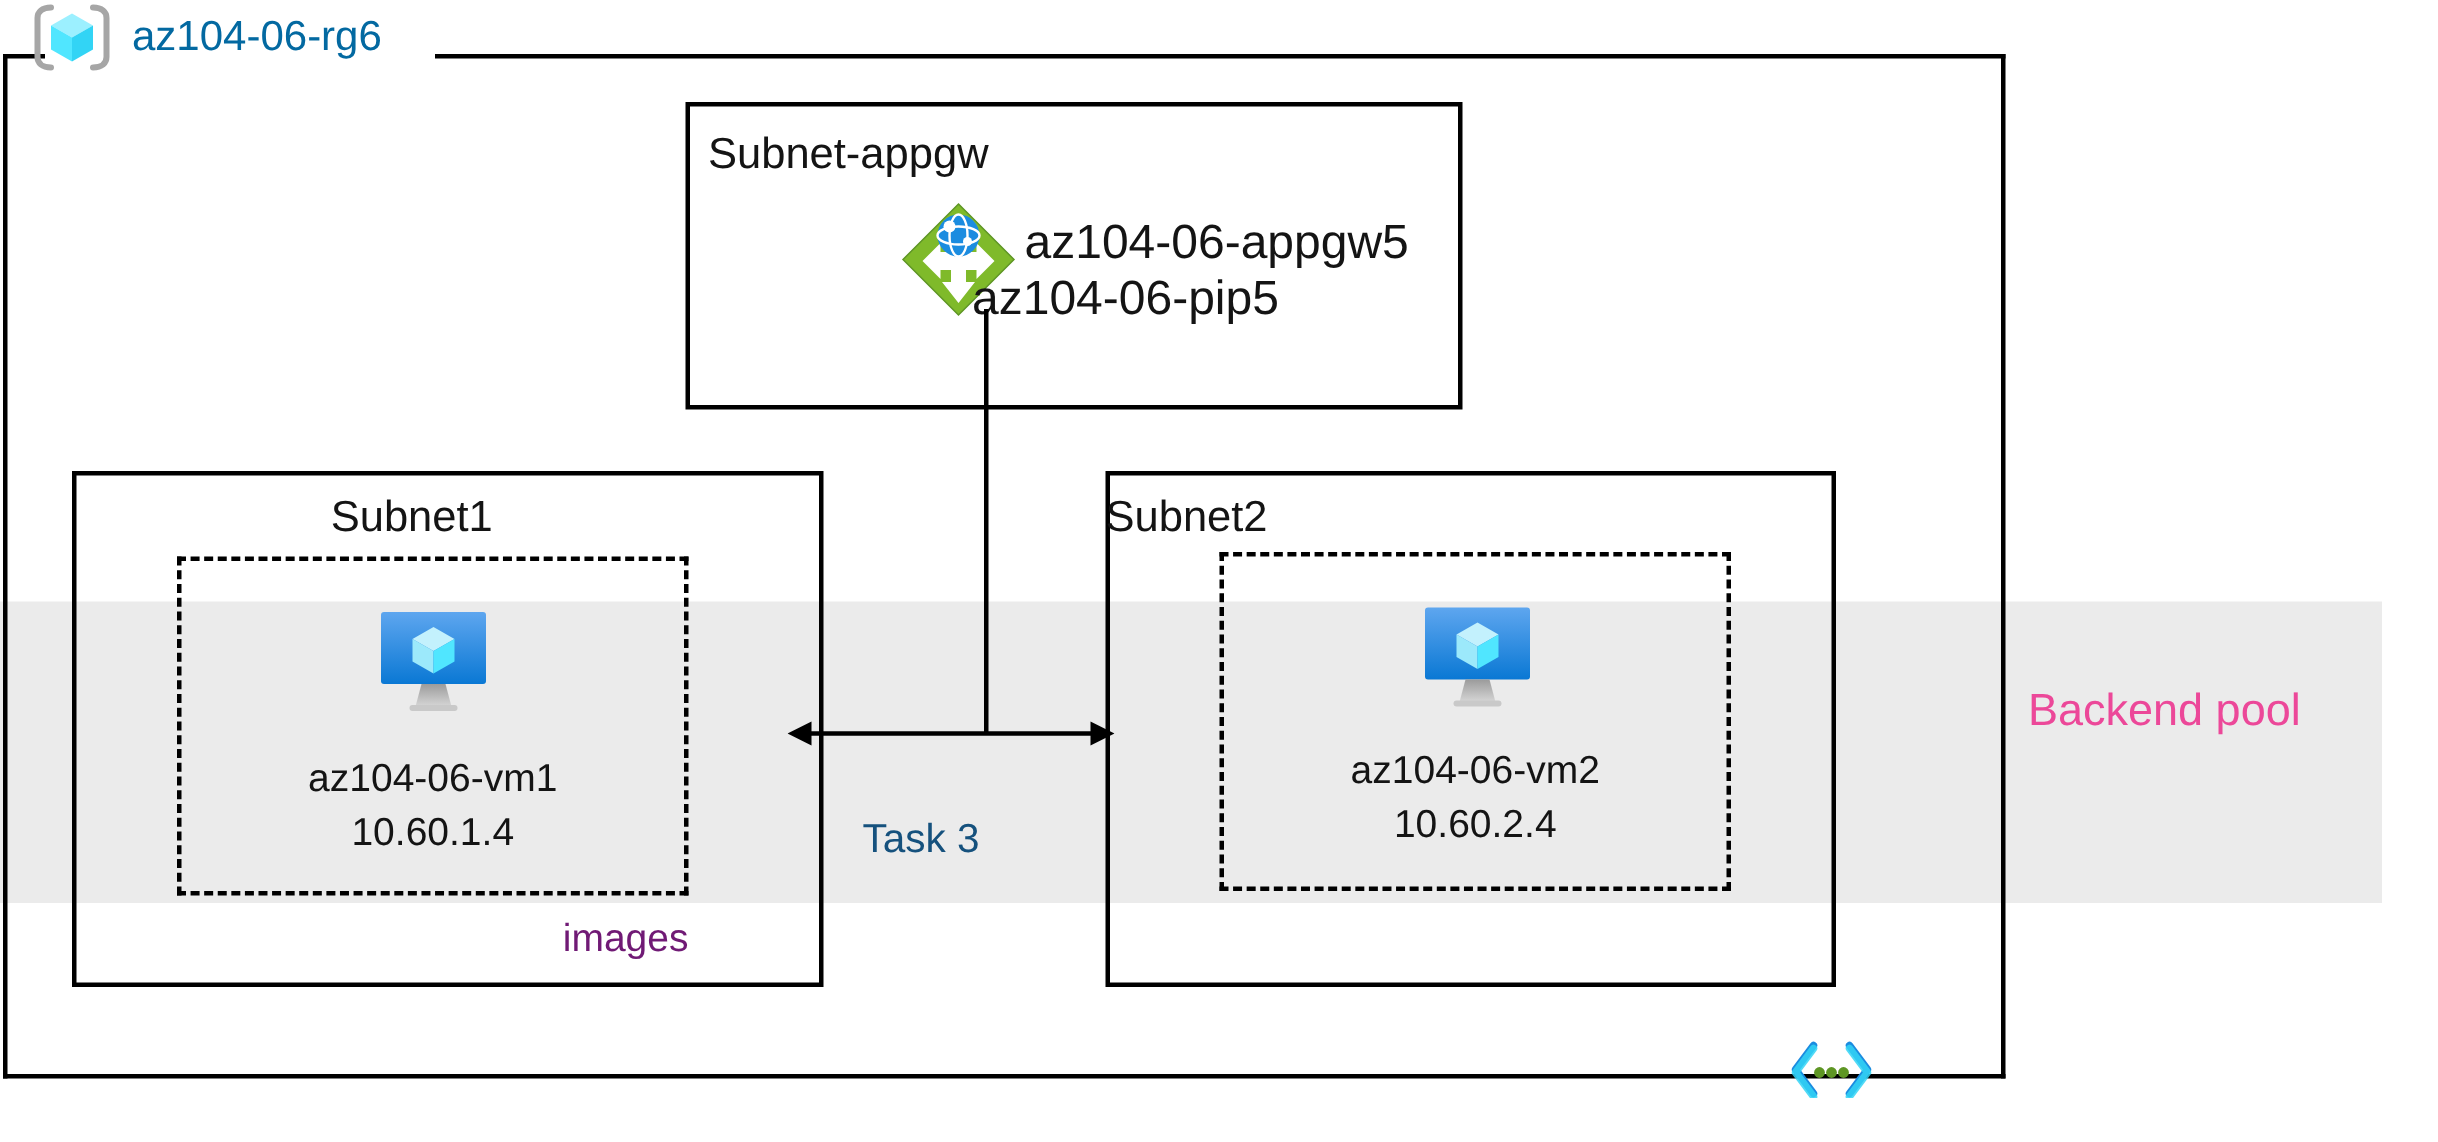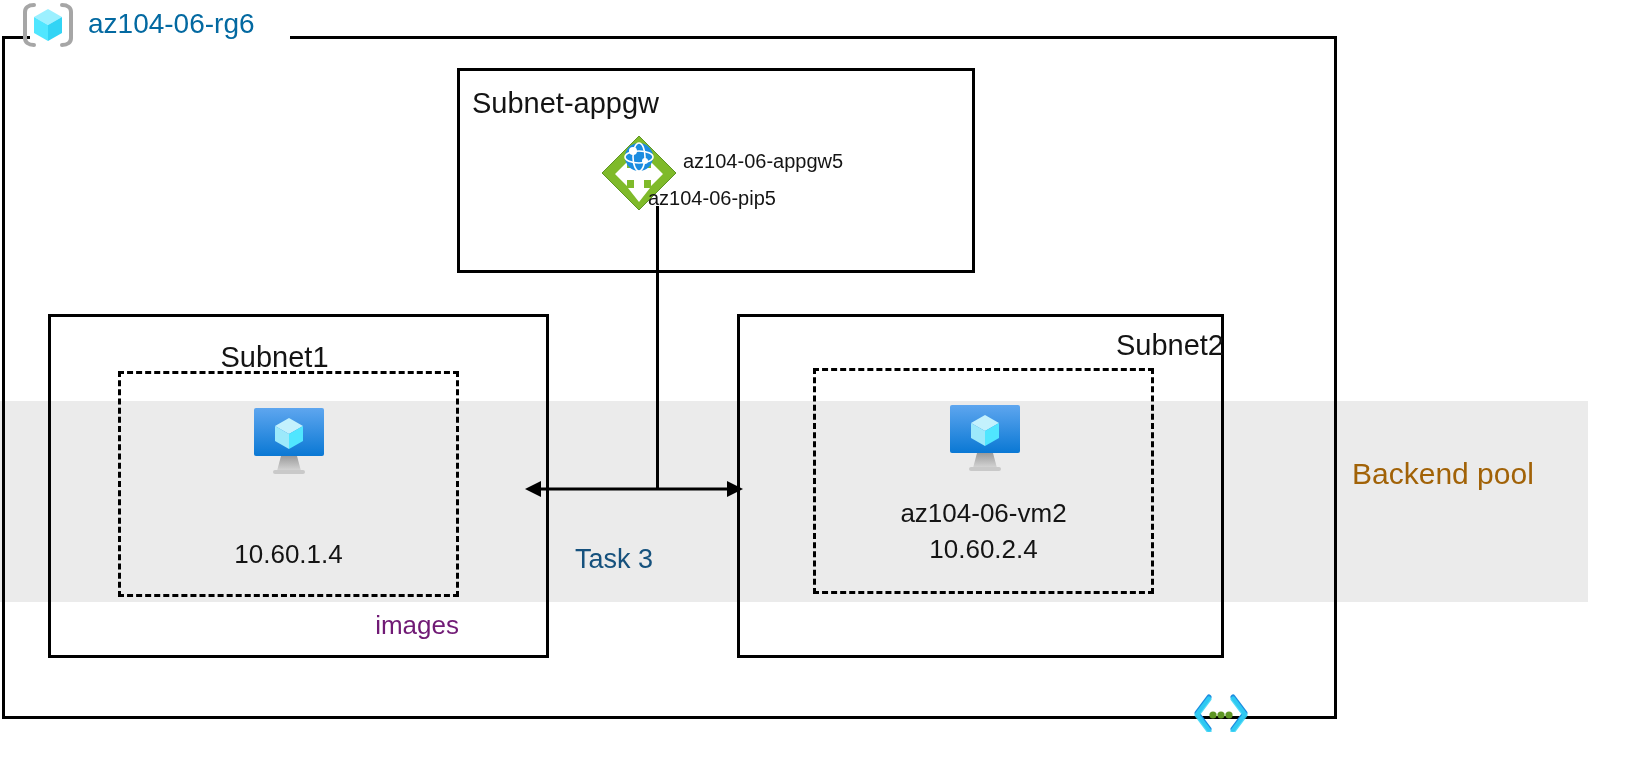--- a/index.html
+++ b/index.html
@@ -70,21 +70,21 @@
     position: absolute;
     left: 0px; top: 401px;
     width: 1588px; height: 201px;
     background: #ebebeb;
   }
   .backend-label {
     position: absolute;
     left: 1352px; top: 455px;
     font-size: 30px;
     line-height: 38px;
-    color: #a16207;
+    color: #ec4899;
     white-space: nowrap;
   }
 
   
   .subnet-box {
     position: absolute;
     border: 3px solid #000000;
     box-sizing: border-box;
     background: transparent;
   }
@@ -93,22 +93,22 @@
   #subnet2-box      { left: 737px; top: 314px; width: 487px; height: 344px; }
 
   .subnet-title {
     position: absolute;
     font-size: 29px;
     line-height: 36px;
     color: #141414;
     white-space: nowrap;
   }
   #subnet-appgw-title { left: 472px; top: 85px; }
-  #subnet1-title      { left: 0px; top: 327px; width: 549px; text-align: center; margin-top: 12px; }
-  #subnet2-title      { left: 737px; top: 327px; width: 487px; text-align: right; }
+  #subnet1-title      { left: 0px; top: 327px; width: 549px; text-align: center; }
+  #subnet2-title      { left: 737px; top: 327px; width: 487px; text-align: left; }
 
   
   .dashed-box {
     position: absolute;
     border: 3px dashed #000000;
     box-sizing: border-box;
   }
   #vm1-dashed { left: 118px; top: 371px; width: 341px; height: 226px; }
   #vm2-dashed { left: 813px; top: 368px; width: 341px; height: 226px; }
 
@@ -142,21 +142,21 @@
   #videos-label { left: 813px; top: 614px; width: 341px; }
 
   
   #appgw-icon {
     position: absolute;
     left: 600px; top: 134px;
     width: 78px; height: 78px;
   }
   .appgw-text {
     position: absolute;
-    font-size: 20px;
+    font-size: 32px;
     line-height: 37px;
     color: #141414;
     white-space: nowrap;
   }
   #appgw-name { left: 683px; top: 143px; }
   #appgw-pip  { left: 648px; top: 180px; }
 
   
   .gw-vline {
     position: absolute;
@@ -252,20 +252,21 @@
         </linearGradient>
       </defs>
       <rect x="3" y="3" width="70" height="48" rx="2" fill="url(#vmScreen1)"></rect>
       <path d="M30 51 L46 51 L50 66 L26 66 Z" fill="url(#vmStand1)"></path>
       <rect x="22" y="65" width="32" height="4" rx="2" fill="#c9c9c9"></rect>
       <polygon points="38,13 52,21 38,29 24,21" fill="#c3f1fd"></polygon>
       <polygon points="24,21 38,29 38,44 24,36" fill="#9ce9fb"></polygon>
       <polygon points="52,21 52,36 38,44 38,29" fill="#50e6ff"></polygon>
     </svg>
   </div>
+  <div class="vm-text" id="vm1-name">az104-06-vm1</div>
   <div class="vm-text" id="vm1-ip">10.60.1.4</div>
   <div class="pool-tag" id="images-label">images</div>
 
   <div class="subnet-box" id="subnet2-box"></div>
   <div class="subnet-title" id="subnet2-title">Subnet2</div>
   <div class="dashed-box" id="vm2-dashed"></div>
   <div class="vm-icon" id="vm2-icon">
     <svg viewBox="0 0 76 72" width="76" height="72" xmlns="http://www.w3.org/2000/svg">
       <defs>
         <linearGradient id="vmScreen2" x1="0" y1="0" x2="0" y2="1">

